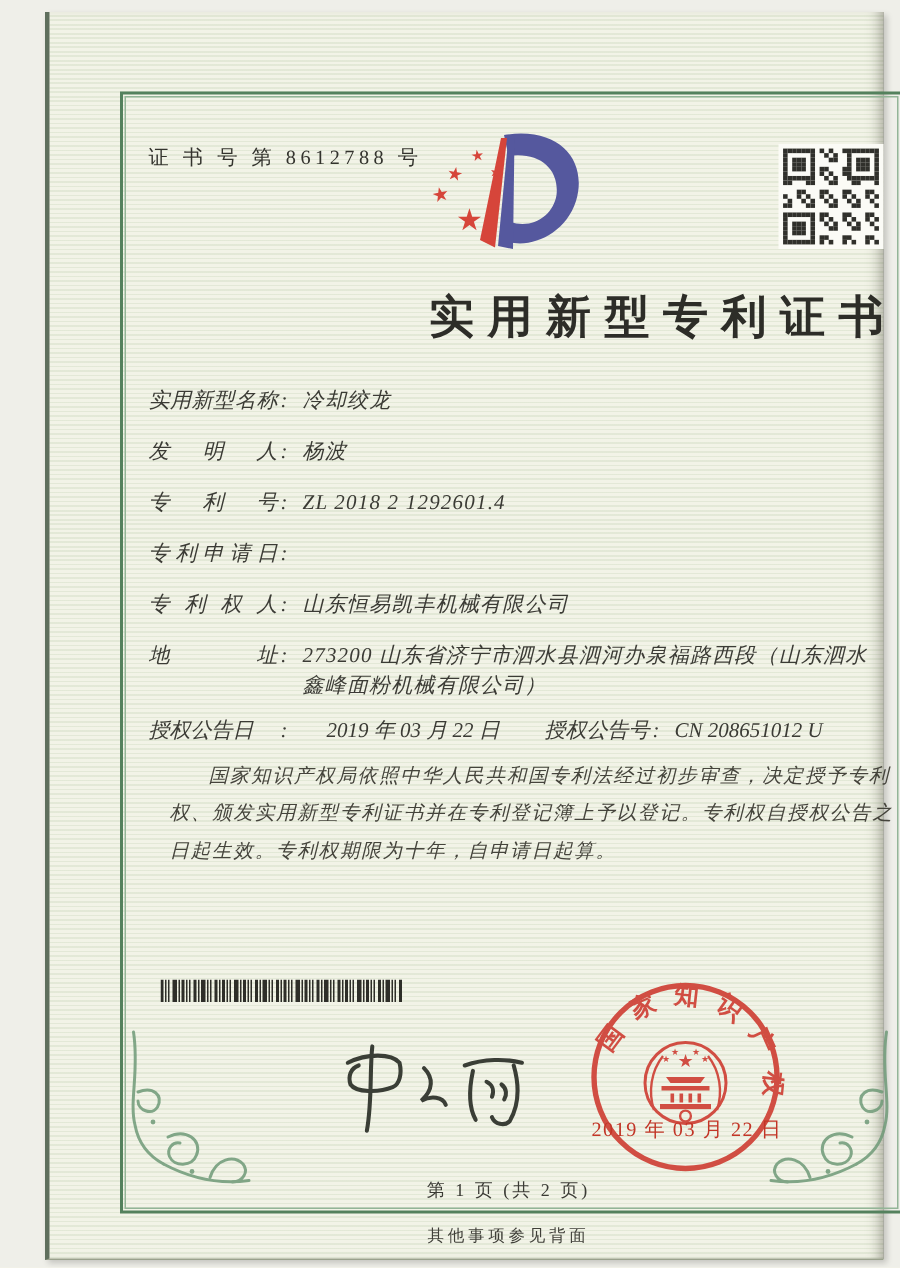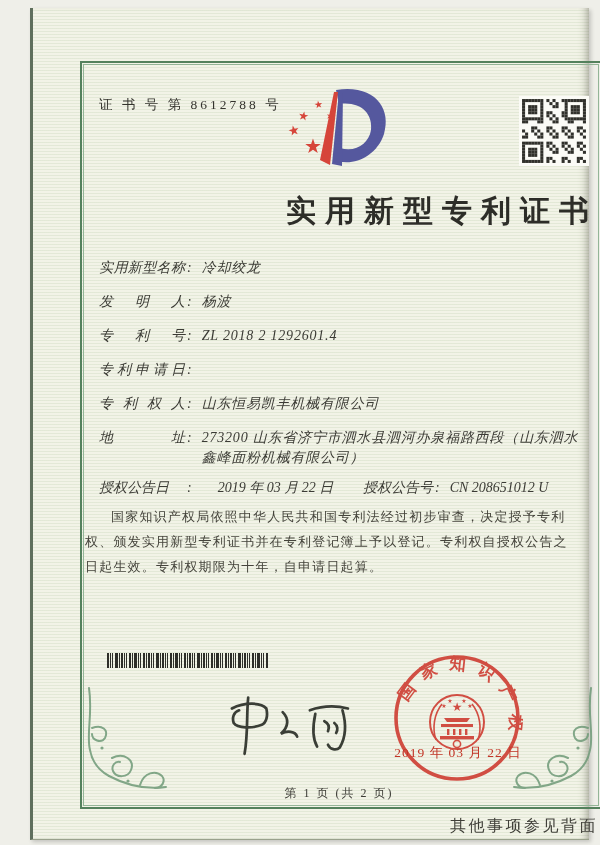--- a/index.html
+++ b/index.html
@@ -38,33 +38,33 @@
   }
   .fields{position:absolute;left:66px;top:250px;width:488px;font-size:14px;color:#3b3b35;font-style:italic;}
   .row{display:flex;align-items:flex-start;line-height:20px;margin-bottom:14px;}
   .row.addr{margin-bottom:10px;}
   .row.grant{position:relative;gap:16px;}
   .grant-b{position:absolute;left:264px;top:0;display:flex;}
   .lbl{display:inline-block;width:86px;text-align:justify;text-align-last:justify;letter-spacing:0;}
   .lbl5{width:70px;}
   .colon{margin:0 10px 0 2px;}
   .val{flex:1;letter-spacing:0.8px;}
-  .body-text{position:absolute;left:52px;top:496px;width:488px;
-    font-size:13px;line-height:25px;letter-spacing:1.2px;color:#45443c;}
+  .body-text{position:absolute;left:80px;top:496px;width:488px;
+    font-size:13px;line-height:25px;letter-spacing:1.2px;color:#45443c;font-style:italic;}
   .body-text p{margin:0;text-indent:2em;}
   .barcode{position:absolute;left:74px;top:645px;width:164px;height:15px;}
   .director{position:absolute;left:86px;top:694px;font-size:15px;letter-spacing:4px;color:#33332d;line-height:31px;}
   .sig{position:absolute;left:188px;top:676px;width:136px;height:78px;}
   .seal{position:absolute;left:358px;top:644px;width:132px;height:132px;opacity:.93;}
   .seal-date{position:absolute;left:355px;top:736px;width:140px;text-align:center;
     font-size:13.5px;letter-spacing:1px;color:#c23527;}
   .pagenum{position:absolute;left:47px;top:777px;width:518px;text-align:center;
     font-size:12px;letter-spacing:2px;color:#3b3b35;}
-  .note{position:absolute;left:47px;top:808px;width:518px;text-align:right;
-    font-size:16px;letter-spacing:2.5px;color:#3f3f38;}
+  .note{position:absolute;left:47px;top:808px;width:518px;text-align:center;
+    font-size:11px;letter-spacing:2.5px;color:#3f3f38;}
   .orn{position:absolute;width:92px;height:118px;}
   .orn-left{left:49px;top:678px;}
   .orn-right{left:473px;top:678px;transform:scaleX(-1);}
 </style>
 </head>
 <body>
 
 <div class="page">
   <div class="paper">
 

